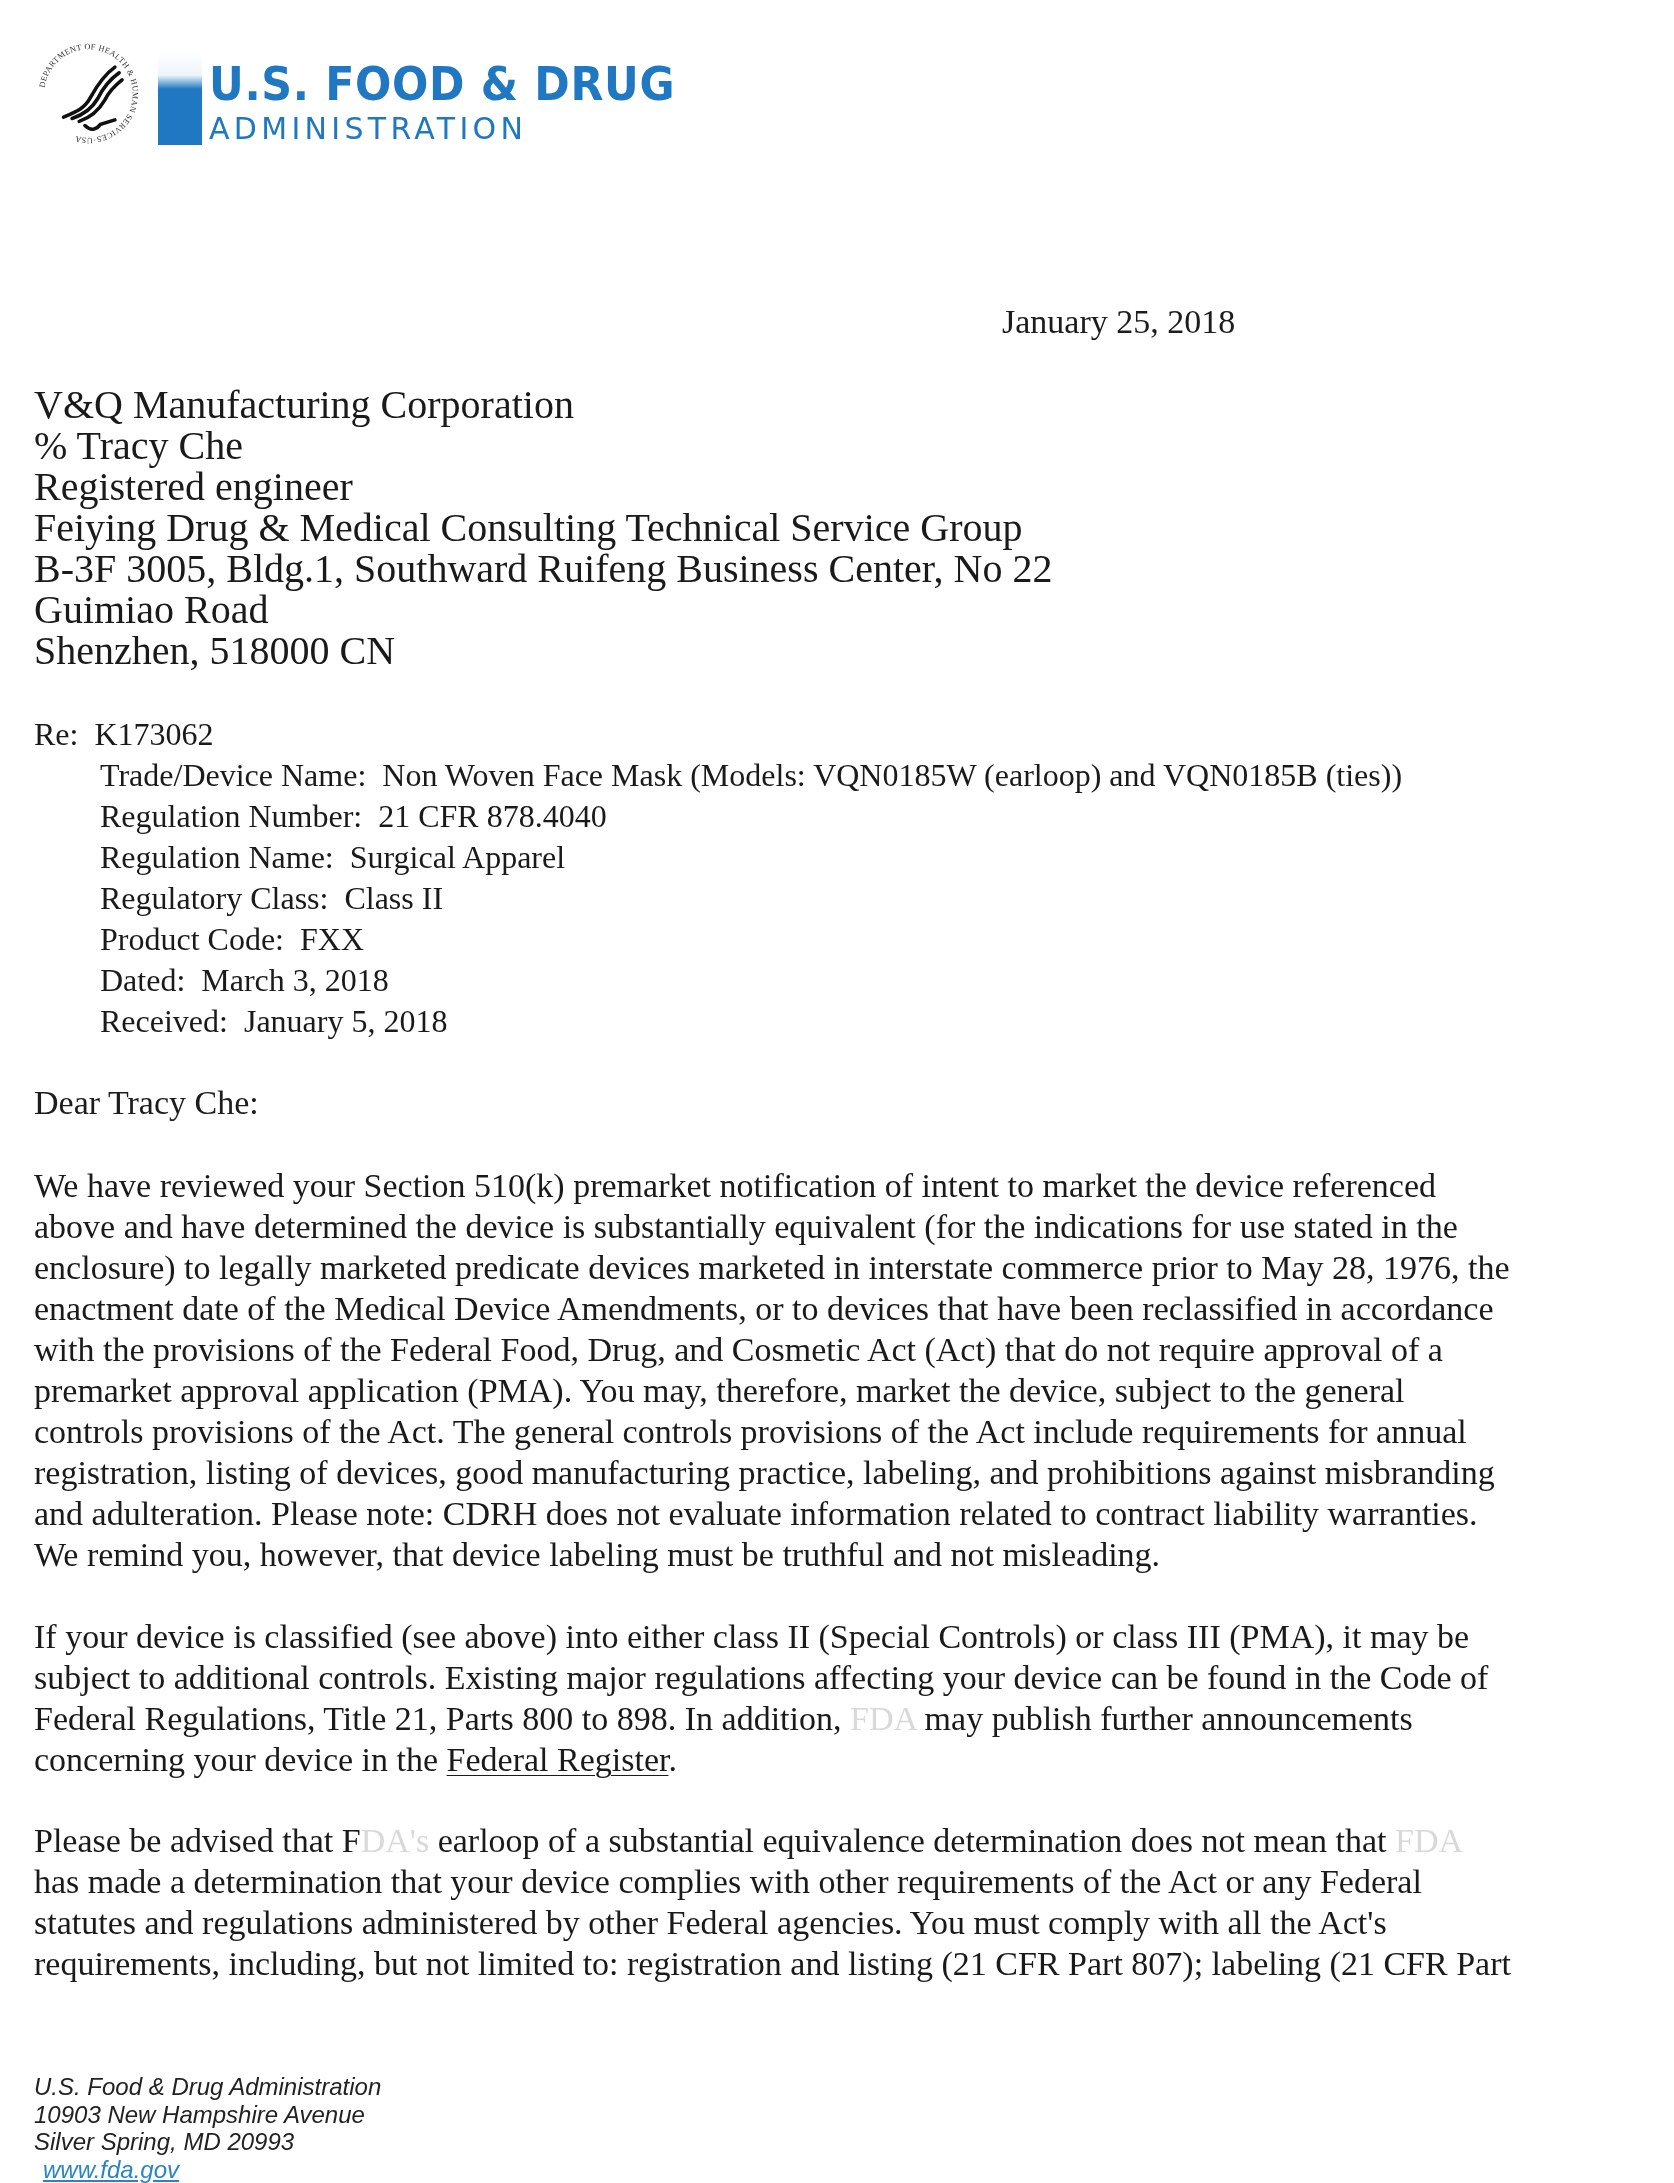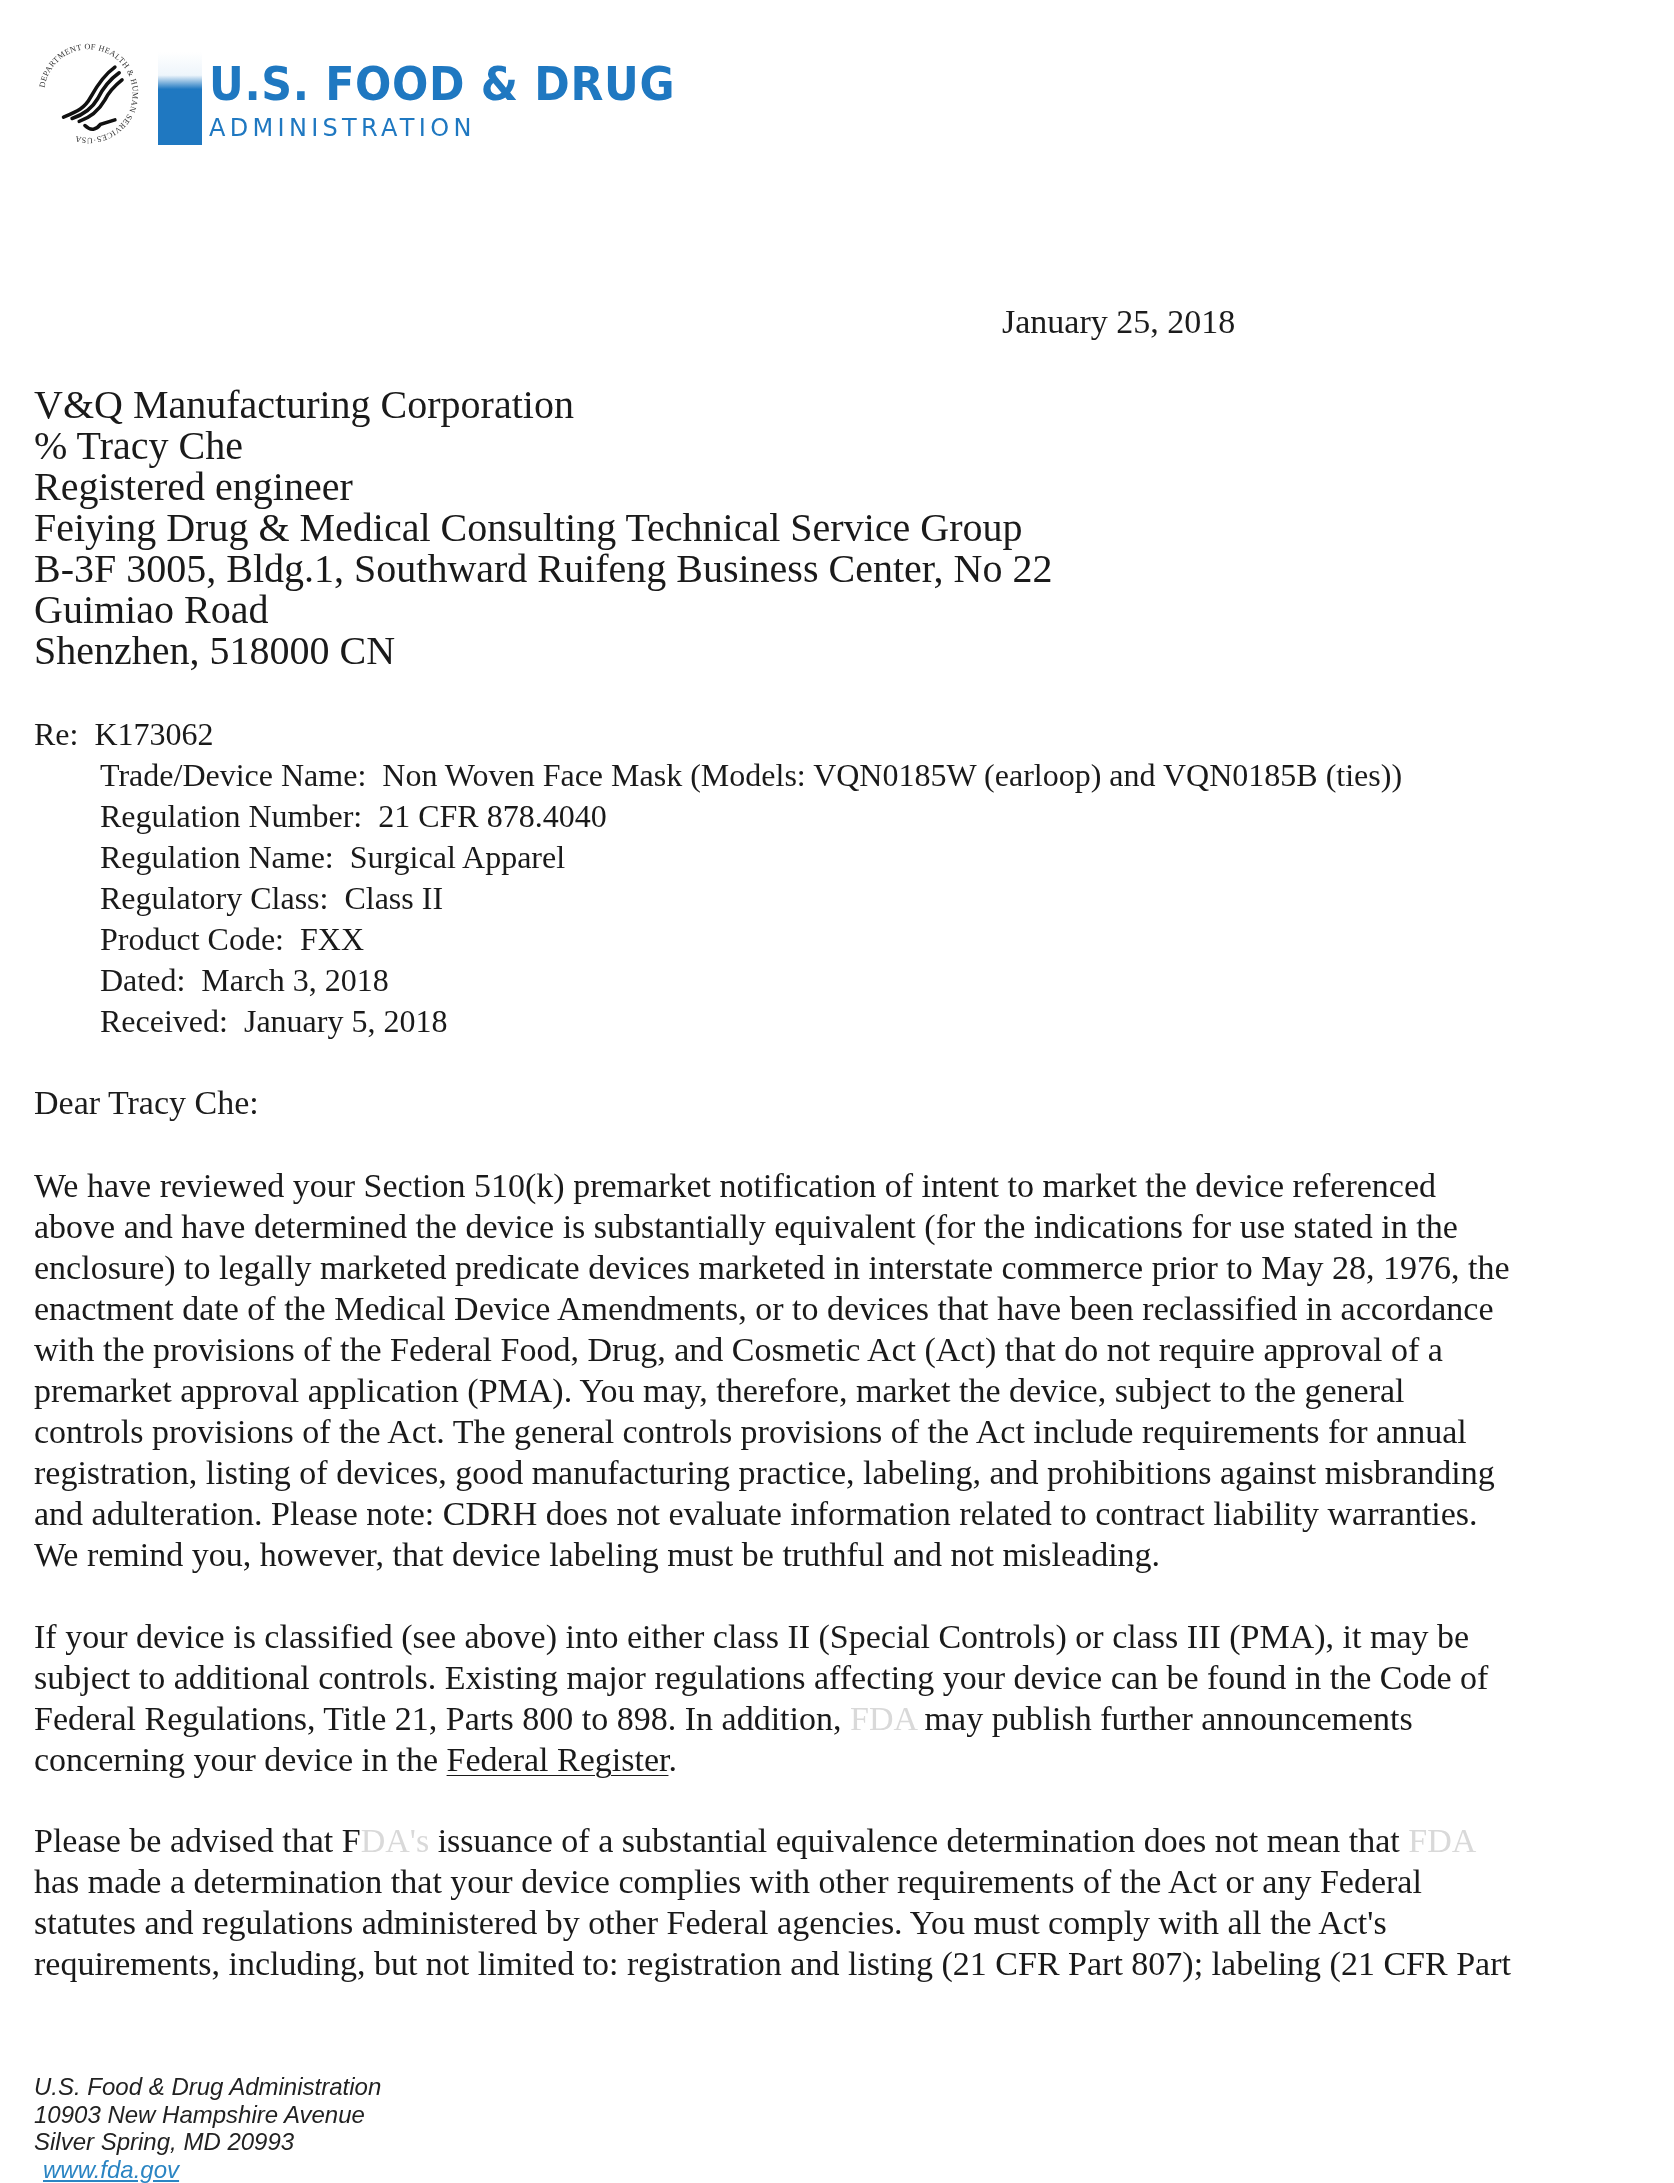--- a/index.html
+++ b/index.html
@@ -8,21 +8,21 @@
   .sans { font-family:"Liberation Sans", "DejaVu Sans", sans-serif; }
 
   
   #header { position:absolute; left:29px; top:39px; width:616px; height:115px; }
   #hhs-seal { position:absolute; left:5.7px; top:1.4px; width:107px; height:107px; }
   #fda-box-2 { position:absolute; left:129px; top:13px; width:44px; height:93px;
                background:linear-gradient(180deg,#ffffff 0%, #eef5fb 25%, #1f78c1 40%, #1f78c1 100%); }
   #fda-wordmark { position:absolute; left:180px; top:21.5px; }
   #fda-title { font-family:"DejaVu Sans", "Liberation Sans", sans-serif; font-weight:bold; color:#1f78c1;
                font-size:46px; letter-spacing:0.7px; line-height:46px; white-space:nowrap; transform:scaleX(0.93); transform-origin:left; }
-  #fda-subtitle { font-family:"DejaVu Sans", "Liberation Sans", sans-serif; color:#1f78c1; font-size:24px;
+  #fda-subtitle { font-family:"DejaVu Sans", "Liberation Sans", sans-serif; color:#1f78c1; font-size:30px;
                   letter-spacing:4.3px; line-height:29px; margin-top:7.2px; white-space:nowrap; }
 
   .line { position:absolute; font-size:34px; line-height:41px; white-space:nowrap; color:#1c1c1c; }
   #date { left:1002px; top:301px; }
   #address { position:absolute; left:34px; top:384px; }
   #address .row { font-size:40px; line-height:41px; white-space:nowrap; }
   #re-block { position:absolute; left:34px; top:714px; }
   #re-block .row { font-size:32px; line-height:41px; white-space:nowrap; }
   #re-block .indent { padding-left:66px; }
   #salutation { left:34px; top:1082px; }
@@ -126,21 +126,21 @@
 </div>
 
 <div id="para2" class="para serif">
   <div class="row">If your device is classified (see above) into either class II (Special Controls) or class III (PMA), it may be</div>
   <div class="row">subject to additional controls. Existing major regulations affecting your device can be found in the Code of</div>
   <div class="row"><span>Federal Regulations, Title 21, Parts 800 to 898. In addition, </span><span class="faded">FDA</span><span> may publish further announcements</span></div>
   <div class="row"><span>concerning your device in the </span><span class="underline">Federal Register</span><span>.</span></div>
 </div>
 
 <div id="para3" class="para serif">
-  <div class="row"><span>Please be advised that F</span><span class="faded">DA's</span><span> issuance of a substantial equivalence determination does not mean that </span><span class="faded">FDA</span></div>
+  <div class="row"><span>Please be advised that F</span><span class="faded">DA's</span><span> earloop of a substantial equivalence determination does not mean that </span><span class="faded">FDA</span></div>
   <div class="row">has made a determination that your device complies with other requirements of the Act or any Federal</div>
   <div class="row">statutes and regulations administered by other Federal agencies. You must comply with all the Act's</div>
   <div class="row">requirements, including, but not limited to: registration and listing (21 CFR Part 807); labeling (21 CFR Part</div>
 </div>
 
 <div id="footer" class="sans">
   <div class="row">U.S. Food &amp; Drug Administration</div>
   <div class="row">10903 New Hampshire Avenue</div>
   <div class="row">Silver Spring, MD  20993</div>
   <div class="row link">www.fda.gov</div>

